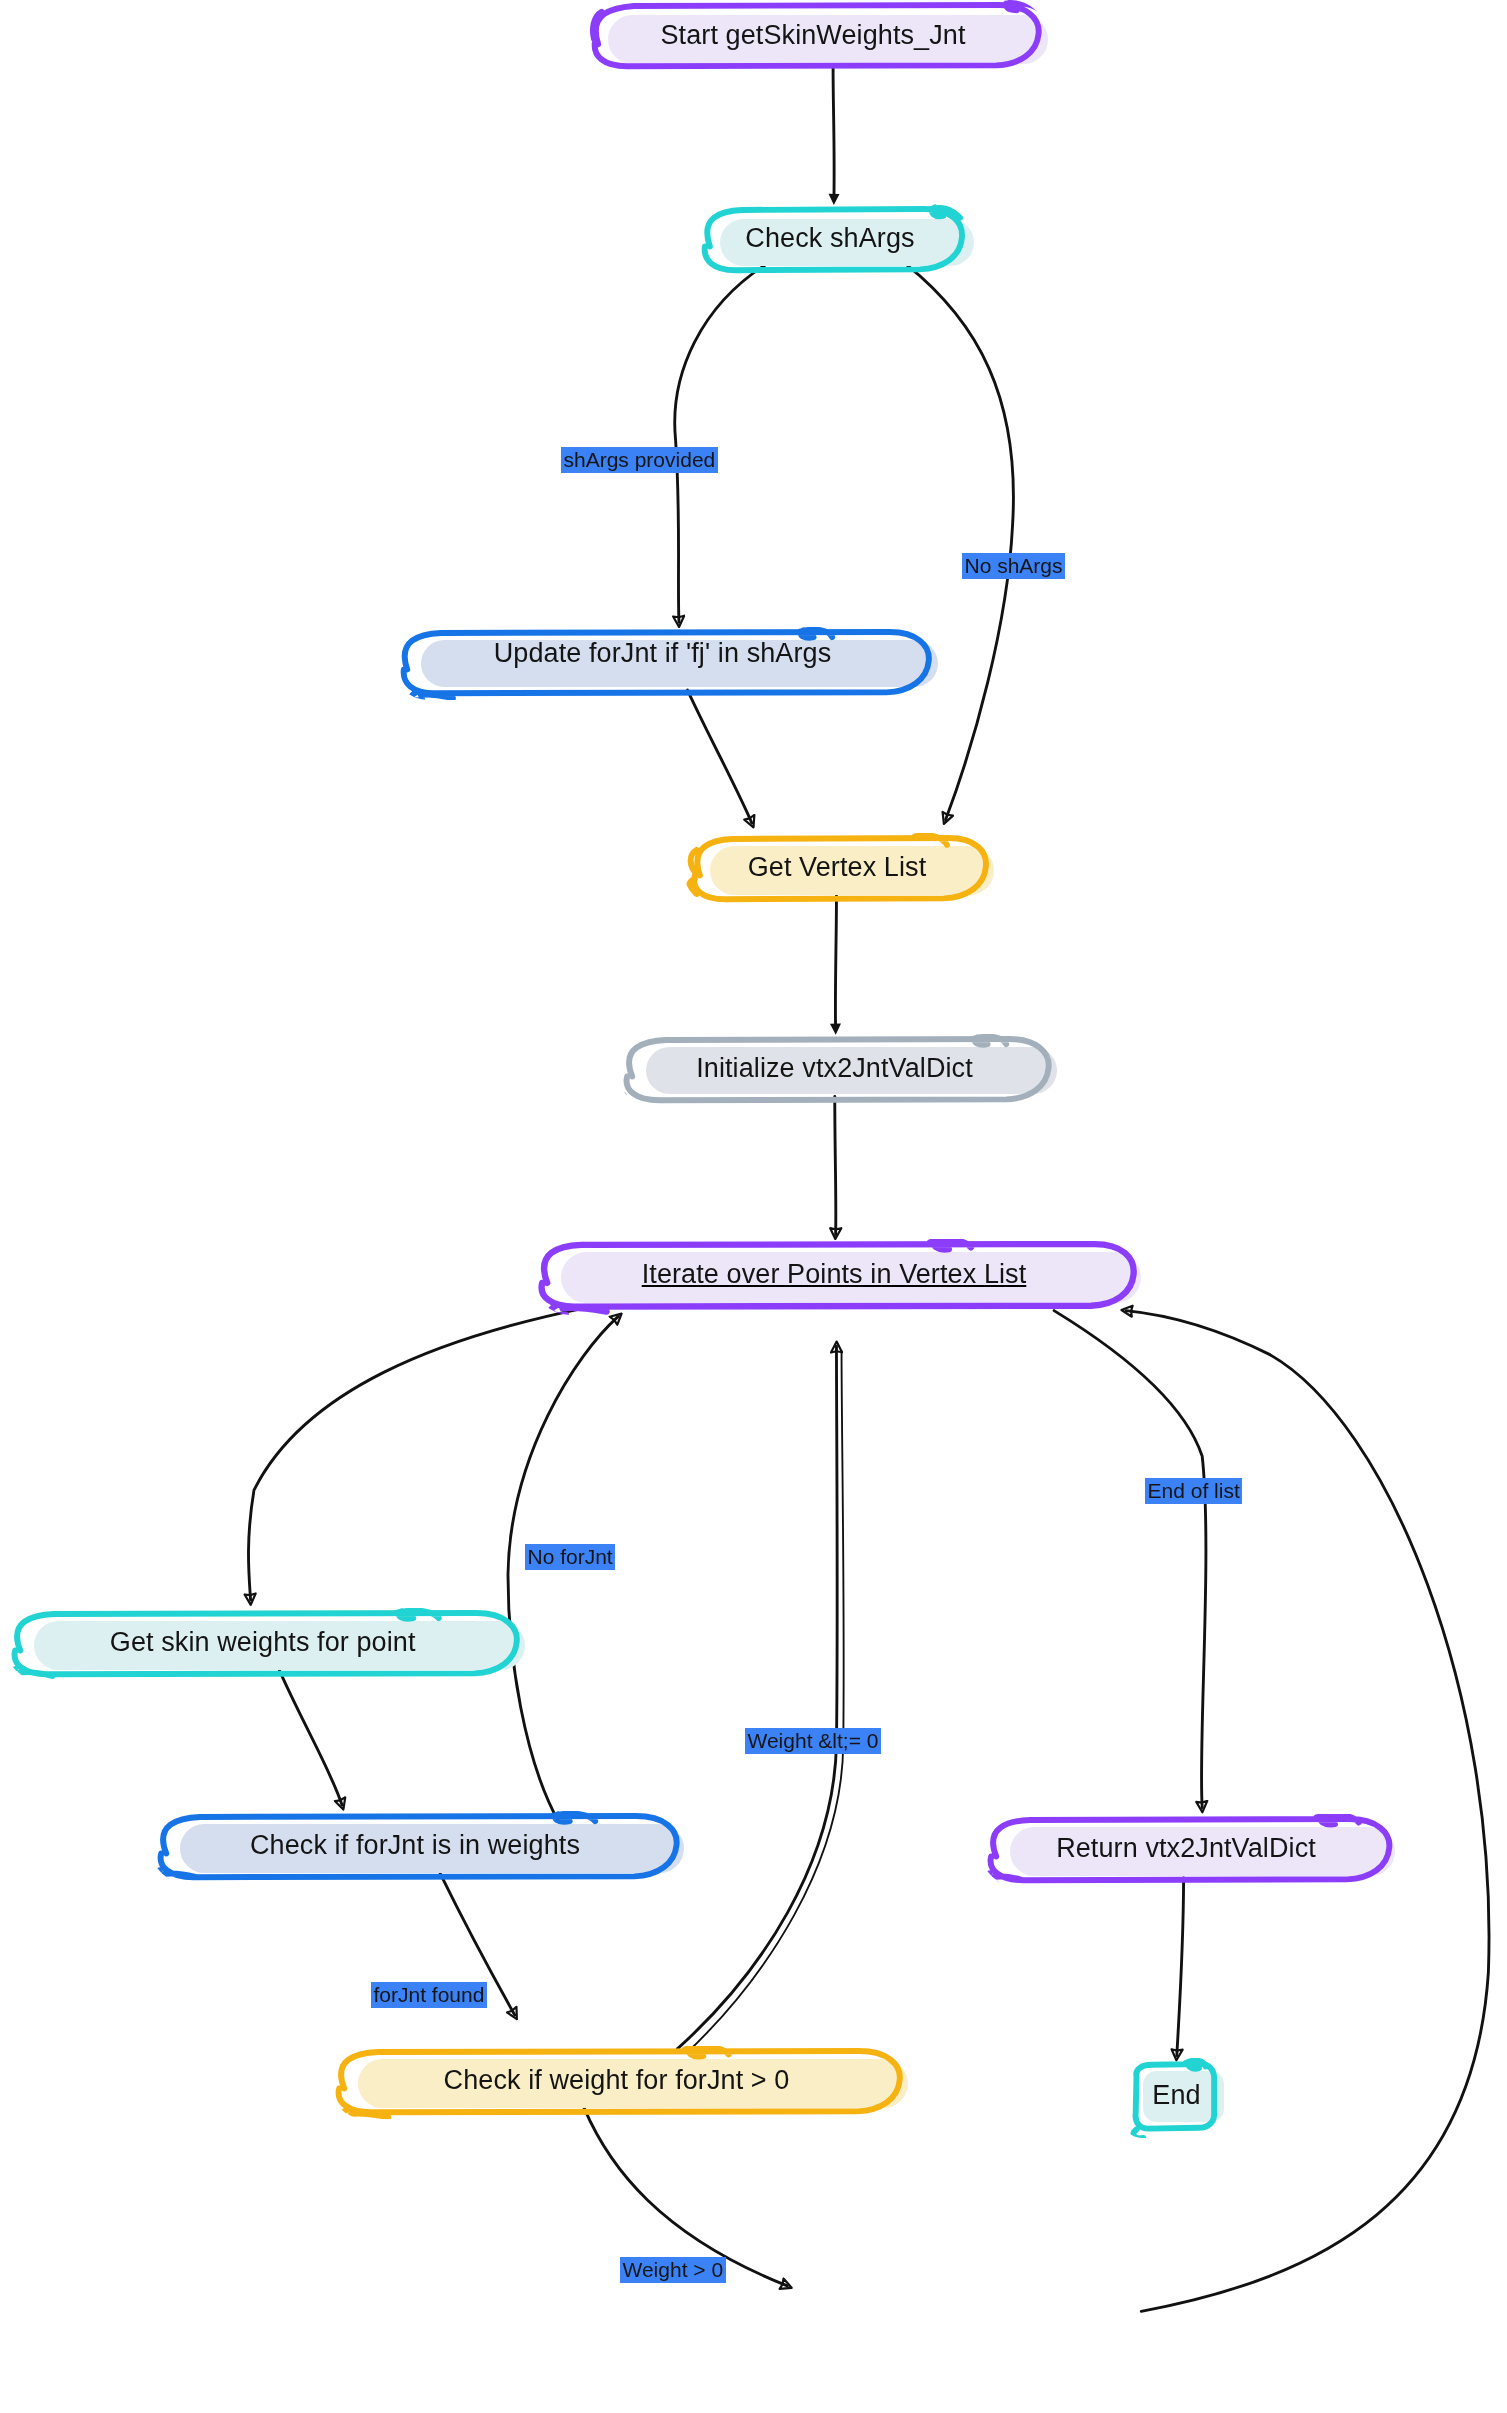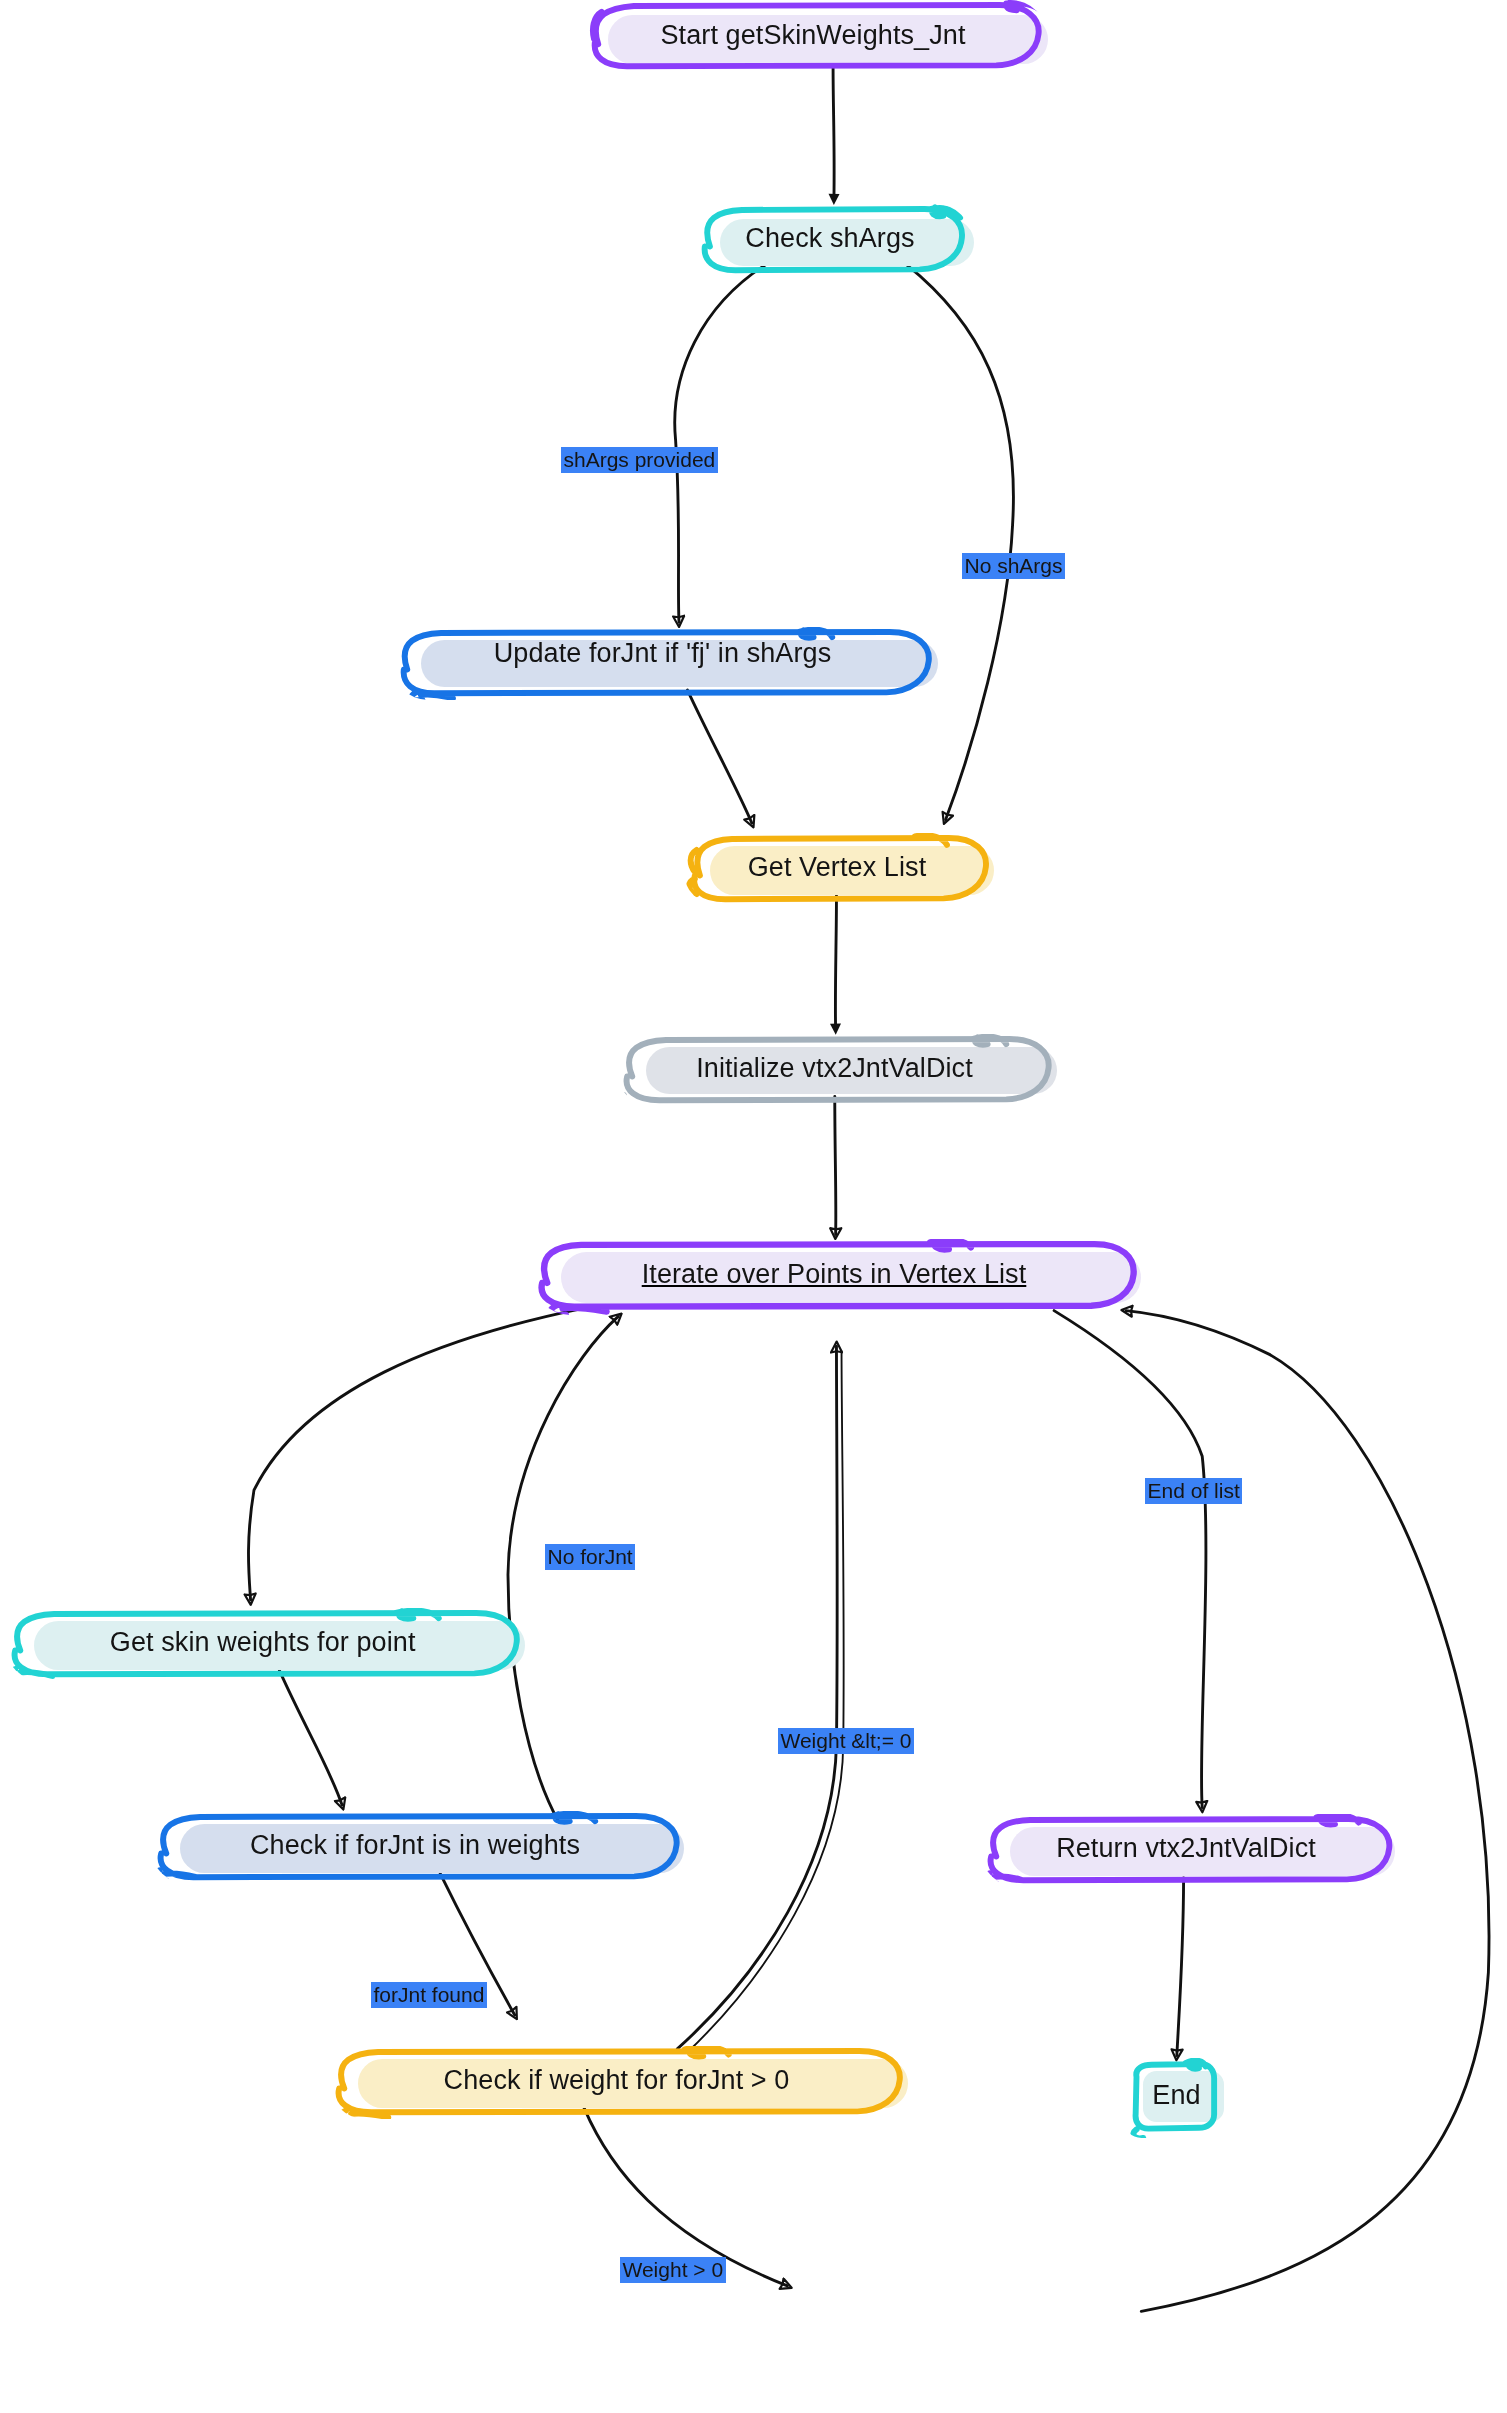--- a/index.html
+++ b/index.html
@@ -164,20 +164,20 @@
     <svg class="ring" style="left:-8.5px;top:-8.5px;width:108px;height:80px;" viewBox="0 0 128 94" preserveAspectRatio="none">
       <path d="M16,22 C14,12 24,8 34,8 L92,7 C102,7 108,14 108,24 L108,66 C108,76 100,82 90,82 L30,83 C20,83 14,76 15,66 Z
                M74,6 C86,0 96,4 98,10 M80,4 C74,10 82,14 90,12 M16,84 C8,90 14,96 24,94" fill="none" stroke="#22d3d3" stroke-width="7" stroke-linecap="round" stroke-linejoin="round"></path>
     </svg>
     <span class="cap">End</span>
   </div>
 
 
   <div class="lbl" style="left:561px;top:447px;">shArgs provided</div>
   <div class="lbl" style="left:962px;top:553px;">No shArgs</div>
-  <div class="lbl" style="left:525px;top:1544px;margin-left:20px;">No forJnt</div>
+  <div class="lbl" style="left:525px;top:1544px;">No forJnt</div>
   <div class="lbl" style="left:1145px;top:1478px;">End of list</div>
-  <div class="lbl" style="left:745px;top:1728px;margin-left:33px;">Weight &amp;lt;= 0</div>
+  <div class="lbl" style="left:745px;top:1728px;">Weight &amp;lt;= 0</div>
   <div class="lbl" style="left:371px;top:1982px;">forJnt found</div>
   <div class="lbl" style="left:620px;top:2257px;text-align:center;">Weight &gt; 0</div>
 
 </div>
 
 
 </body></html>

